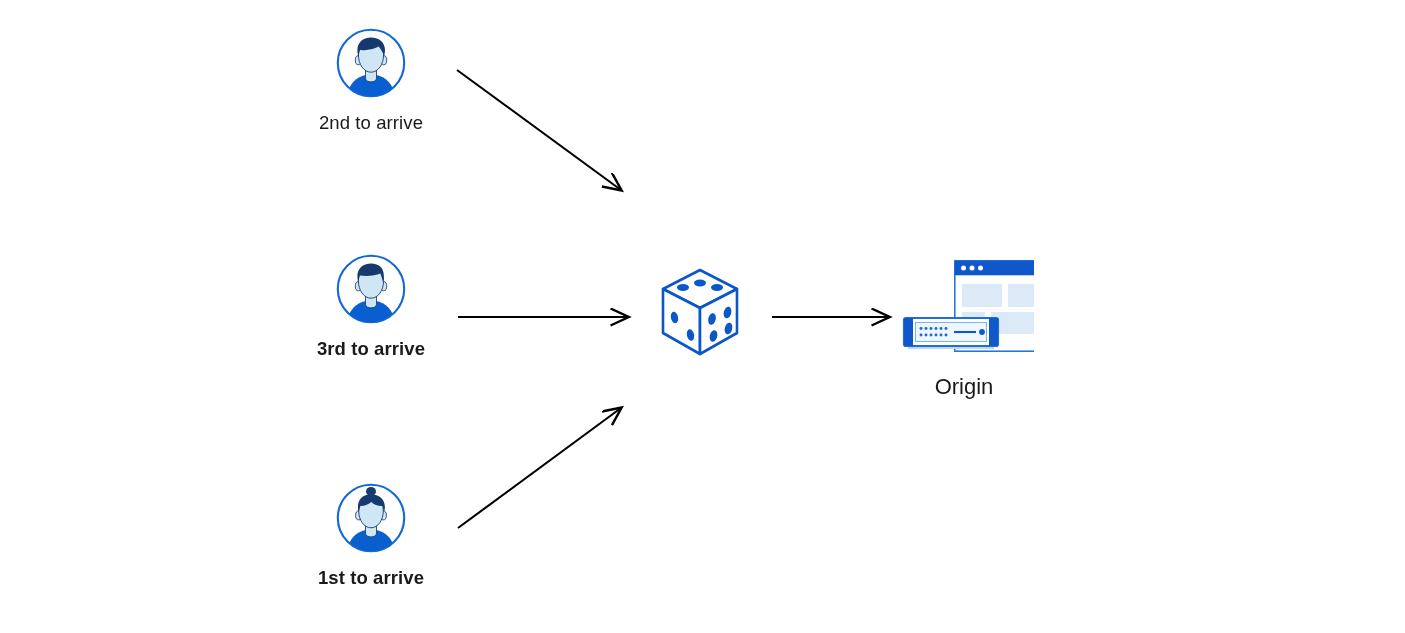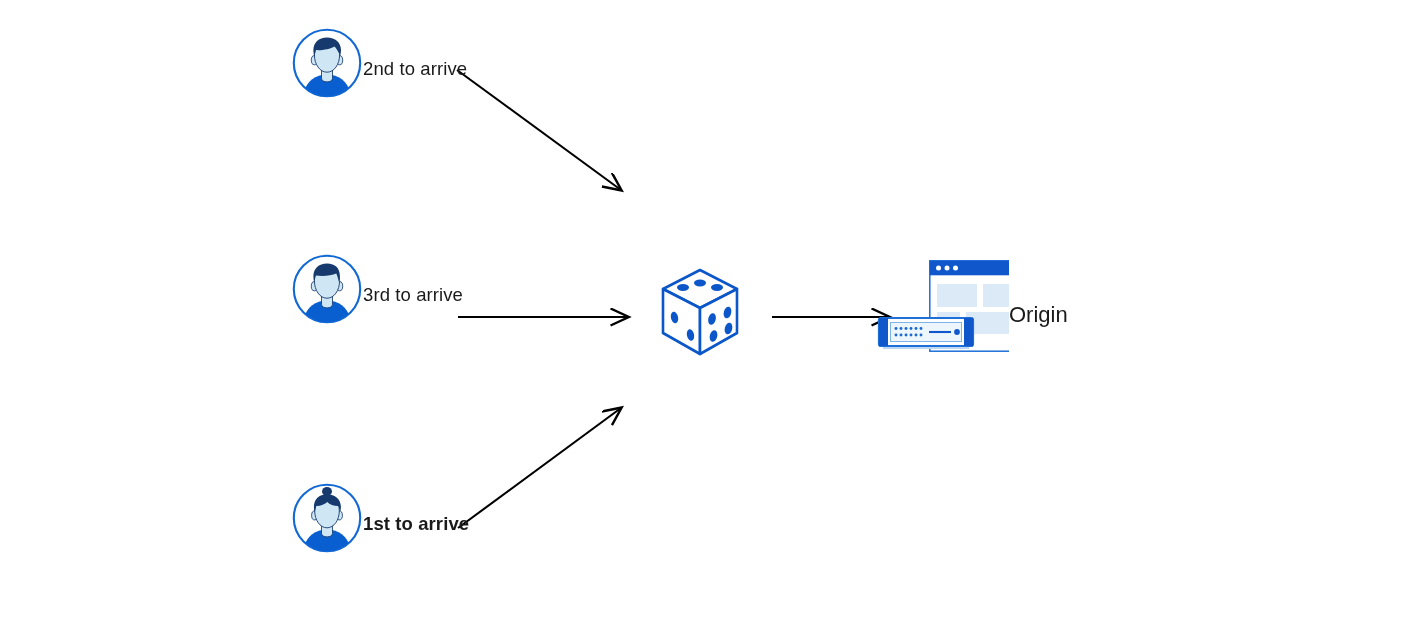--- a/index.html
+++ b/index.html
@@ -16,21 +16,21 @@
     width: 1405px;
     height: 633px;
     background: #ffffff;
     overflow: hidden;
   }
 
   
   .node {
     position: absolute;
     display: flex;
-    flex-direction: row;
+    flex-direction: column;
     align-items: center;
   }
   .user-node { width: 160px; }
 
   .avatar-wrap {
     width: 72px;
     height: 72px;
     position: relative;
   }
   .avatar-wrap svg { display: block; }
@@ -114,21 +114,21 @@
 
           <path d="M36 13.6c-7.7 0-12.6 5.5-12.6 14.2 0 9.4 5.3 17.4 12.6 17.4s12.6-8 12.6-17.4c0-8.7-4.9-14.2-12.6-14.2z" fill="#cfe6f5" stroke="#173a6e" stroke-width="0.9"></path>
 
           <path d="M36 10.6c-8.4 0-13.6 5.3-13.6 12.6 0 2.6.5 4.6 1 5.8l1.6-5.9c5.9.5 14.2-1 18.6-3.6 1.7 2.2 4.3 5.2 5.3 9.5.6-1.3 1.1-3.4 1.1-6 0-7.2-5.6-12.4-14-12.4z" fill="#173a6e"></path>
         </g>
       </svg>
     </div>
     <div class="node-label">2nd to arrive</div>
   </div>
 
-  <div class="node user-node" style="left:291px; top:253px;">
+  <div class="node user-node" style="left:291px; top:253px;font-weight:bold;">
     <div class="avatar-wrap">
       <svg width="72" height="72" viewBox="0 0 72 72" xmlns="http://www.w3.org/2000/svg">
         <defs>
           <clipPath id="clipB">
               <circle cx="36" cy="36" r="33"></circle>
             </clipPath>
         </defs>
         <circle cx="36" cy="36" r="33.2" fill="#ffffff" stroke="#1268d4" stroke-width="2.1"></circle>
         <g clip-path="url(#clipB)">
           <path d="M36 47.5c-11.5 0-20.5 7.2-22.8 17.2C18.2 69.2 26.6 72 36 72s17.8-2.8 22.8-7.3C56.5 54.7 47.5 47.5 36 47.5z" fill="#0a5fd0"></path>

